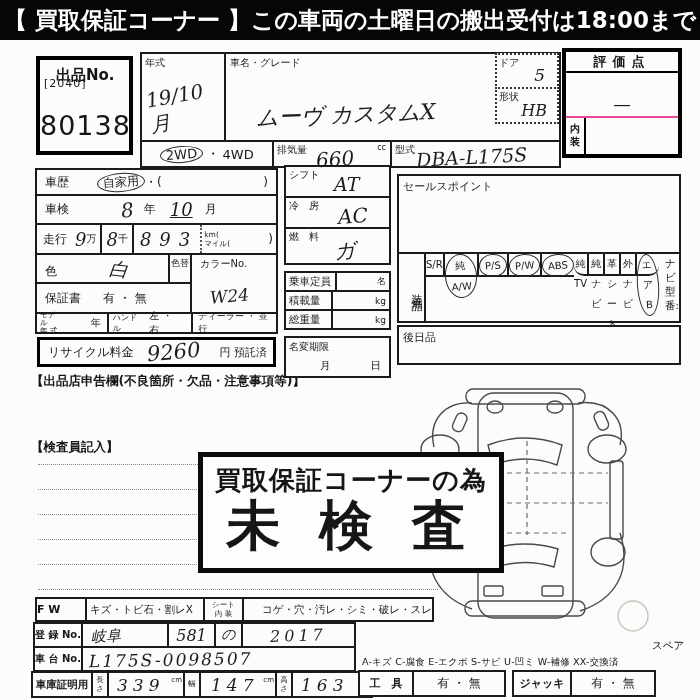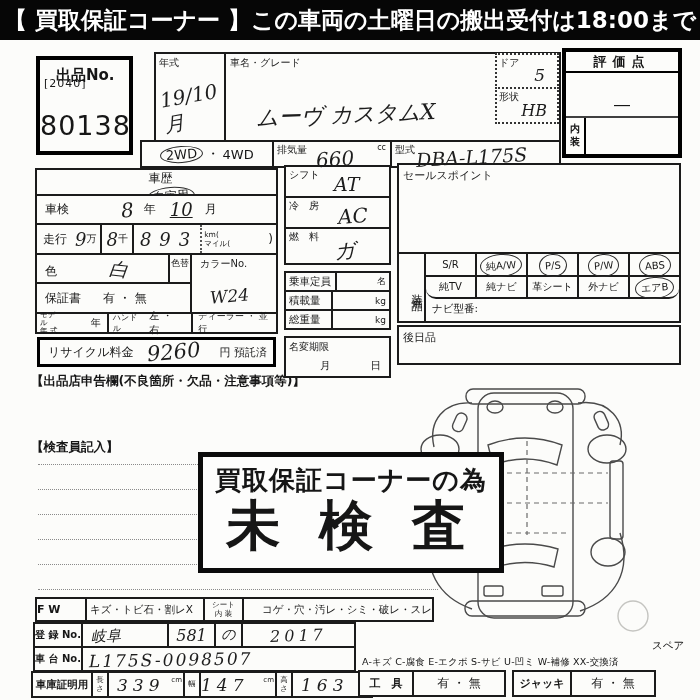--- a/index.html
+++ b/index.html
@@ -38,61 +38,61 @@
 <div id="page">
 
   <div id="banner" class="abs">【 買取保証コーナー 】この車両の土曜日の搬出受付は18:00まで</div>
 
   <div id="lot-box" class="abs">
     <span id="lot-code" class="abs">[2040]</span>
     <span id="lot-label" class="abs">出品No.</span>
     <div id="lot-number" class="abs">80138</div>
   </div>
 
-  <div class="cell" style="left:140px;top:52px;width:86px;height:90px;margin-left:14px;">
+  <div class="cell" style="left:140px;top:52px;width:86px;height:90px;">
     <span class="lbl" style="position:absolute;left:3px;top:2px;">年式</span>
     <span class="hw" style="position:absolute;left:6px;top:28px;font-size:20px;transform:rotate(-10deg);">19/10月</span>
   </div>
   <div class="cell" style="left:224px;top:52px;width:337px;height:90px;">
     <span class="lbl" style="position:absolute;left:4px;top:2px;">車名・グレード</span>
     <span class="hw" style="position:absolute;left:30px;bottom:10px;font-size:22px;transform:rotate(-2deg);">ムーヴ カスタムX</span>
   </div>
   <div class="abs" style="left:495px;top:53px;width:64px;height:36px;border:2px dotted #333;background:#fcfcfa;">
     <span class="lbl" style="position:absolute;left:2px;top:1px;">ドア</span>
     <span class="hw" style="position:absolute;right:12px;top:10px;font-size:17px;">5</span>
   </div>
   <div class="abs" style="left:495px;top:87px;width:64px;height:37px;border:2px dotted #333;background:#fcfcfa;">
     <span class="lbl" style="position:absolute;left:2px;top:1px;">形状</span>
     <span class="hw" style="position:absolute;right:10px;top:12px;font-size:16px;">HB</span>
   </div>
 
   <div class="abs" style="left:562px;top:48px;width:120px;height:110px;border:4px solid #000;background:#fcfcfa;">
     <div style="height:21px;border-bottom:2px solid #000;text-align:center;font-size:13px;font-weight:bold;letter-spacing:6px;line-height:20px;">評価点</div>
     <div style="text-align:center;font-size:16px;margin-top:22px;">―</div>
-    <div style="position:absolute;left:0;right:0;bottom:0;height:38px;border-top:2px solid #404040;">
+    <div style="position:absolute;left:0;right:0;bottom:0;height:38px;border-top:2px solid #ec4899;">
       <div style="position:absolute;left:0;top:0;bottom:0;width:20px;border-right:2px solid #000;font-size:10px;font-weight:bold;text-align:center;line-height:1.3;padding-top:4px;" class="pre">内装</div>
     </div>
   </div>
 
   <div class="cell flexrow" style="left:140px;top:140px;width:134px;height:28px;justify-content:center;font-size:13px;">
     <span class="circled">2WD</span>
     <span style="margin:0 3px;">・</span>
     <span>4WD</span>
   </div>
   <div class="cell" style="left:272px;top:140px;width:120px;height:28px;">
     <span class="lbl" style="position:absolute;left:3px;top:1px;">排気量</span>
     <span style="position:absolute;right:4px;top:1px;font-size:8px;">cc</span>
     <span class="hw" style="position:absolute;left:42px;top:5px;font-size:20px;z-index:3;transform:rotate(-4deg);">660</span>
   </div>
   <div class="cell" style="left:390px;top:140px;width:171px;height:28px;">
     <span class="lbl" style="position:absolute;left:3px;top:1px;">型式</span>
     <span class="hw" style="position:absolute;left:24px;top:4px;font-size:19px;z-index:3;transform:rotate(-3deg);">DBA-L175S</span>
   </div>
 
-  <div class="cell flexrow" style="left:35px;top:168px;width:243px;height:28px;font-size:12px;flex-direction:column;">
+  <div class="cell flexrow" style="left:35px;top:168px;width:243px;height:28px;font-size:12px;">
     <span style="margin-left:8px;">車歴</span>
     <span class="circled" style="margin-left:28px;">自家用</span>
     <span>・(</span>
     <span style="margin-left:auto;margin-right:8px;">)</span>
   </div>
   <div class="cell flexrow" style="left:35px;top:194px;width:243px;height:31px;font-size:12px;">
     <span style="margin-left:8px;">車検</span>
     <span class="hw" style="margin-left:52px;font-size:20px;transform:rotate(-6deg);">8</span>
     <span style="margin-left:10px;">年</span>
     <span class="hw" style="margin-left:14px;font-size:18px;text-decoration:underline;">10</span>
@@ -173,27 +173,27 @@
     <span style="font-size:10.5px;margin-left:3px;">総重量</span>
     <span class="sep" style="margin-left:10px;"></span>
     <span style="font-size:9px;margin-left:auto;margin-right:3px;">kg</span>
   </div>
   <div class="cell" style="left:284px;top:336px;width:107px;height:42px;">
     <span class="lbl" style="position:absolute;left:3px;top:2px;">名変期限</span>
     <span style="position:absolute;left:34px;bottom:3px;font-size:10.5px;">月</span>
     <span style="position:absolute;right:8px;bottom:3px;font-size:10.5px;">日</span>
   </div>
 
-  <div class="cell" style="left:397px;top:163px;width:284px;height:97px;">
+  <div class="cell" style="left:397px;top:174px;width:284px;height:97px;">
     <span class="lbl" style="position:absolute;left:4px;top:3px;font-size:11px;">セールスポイント</span>
   </div>
 
   <div class="cell" style="left:397px;top:252px;width:284px;height:71px;display:flex;">
     <div class="vert" style="width:25px;border-right:2px solid #1b1b1b;font-size:11.5px;letter-spacing:3px;padding-top:4px;text-align:center;margin-left:2px;">装備品</div>
-    <div style="flex:1;display:flex;flex-direction:column;">
+    <div style="flex:1;display:flex;flex-direction:row;">
       <div style="display:flex;height:23px;border-bottom:2px solid #1b1b1b;">
         <div style="flex:1;border-right:2px solid #1b1b1b;text-align:center;font-size:10px;line-height:21px;"><span>S/R</span></div>
         <div style="flex:1;border-right:2px solid #1b1b1b;text-align:center;font-size:10px;line-height:21px;"><span class="circled">純A/W</span></div>
         <div style="flex:1;border-right:2px solid #1b1b1b;text-align:center;font-size:10px;line-height:21px;"><span class="circled">P/S</span></div>
         <div style="flex:1;border-right:2px solid #1b1b1b;text-align:center;font-size:10px;line-height:21px;"><span class="circled">P/W</span></div>
         <div style="flex:1;text-align:center;font-size:10px;line-height:21px;"><span class="circled">ABS</span></div>
       </div>
       <div style="display:flex;height:22px;border-bottom:2px solid #1b1b1b;border-radius:10px;">
         <div style="flex:1;border-right:2px solid #1b1b1b;text-align:center;font-size:10px;line-height:20px;"><span>純TV</span></div>
         <div style="flex:1;border-right:2px solid #1b1b1b;text-align:center;font-size:10px;line-height:20px;"><span>純ナビ</span></div>
@@ -302,21 +302,21 @@
     <span class="pre" style="width:14px;font-size:7.5px;line-height:1.1;text-align:center;word-break:break-all;">長さ</span>
     <span class="sep"></span>
     <span style="width:74px;position:relative;">
       <span class="hw" style="font-size:17px;letter-spacing:5px;padding-left:8px;">339</span>
       <sup class="cm" style="position:absolute;right:1px;top:1px;">cm</sup>
     </span>
     <span class="sep"></span>
     <span class="pre" style="width:14px;font-size:7.5px;line-height:1.1;text-align:center;word-break:break-all;">幅</span>
     <span class="sep"></span>
     <span style="width:74px;position:relative;">
-      <span class="hw" style="font-size:17px;letter-spacing:5px;">147</span>
+      <span class="hw" style="font-size:17px;letter-spacing:5px;padding-left:10px;">147</span>
       <sup class="cm" style="position:absolute;right:1px;top:1px;">cm</sup>
     </span>
     <span class="sep"></span>
     <span class="pre" style="width:14px;font-size:7.5px;line-height:1.1;text-align:center;word-break:break-all;">高さ</span>
     <span class="sep"></span>
     <span style="flex:1;position:relative;">
       <span class="hw" style="font-size:17px;letter-spacing:5px;padding-left:8px;">163</span>
       <sup class="cm" style="position:absolute;right:1px;top:1px;">cm</sup>
     </span>
   </div>

